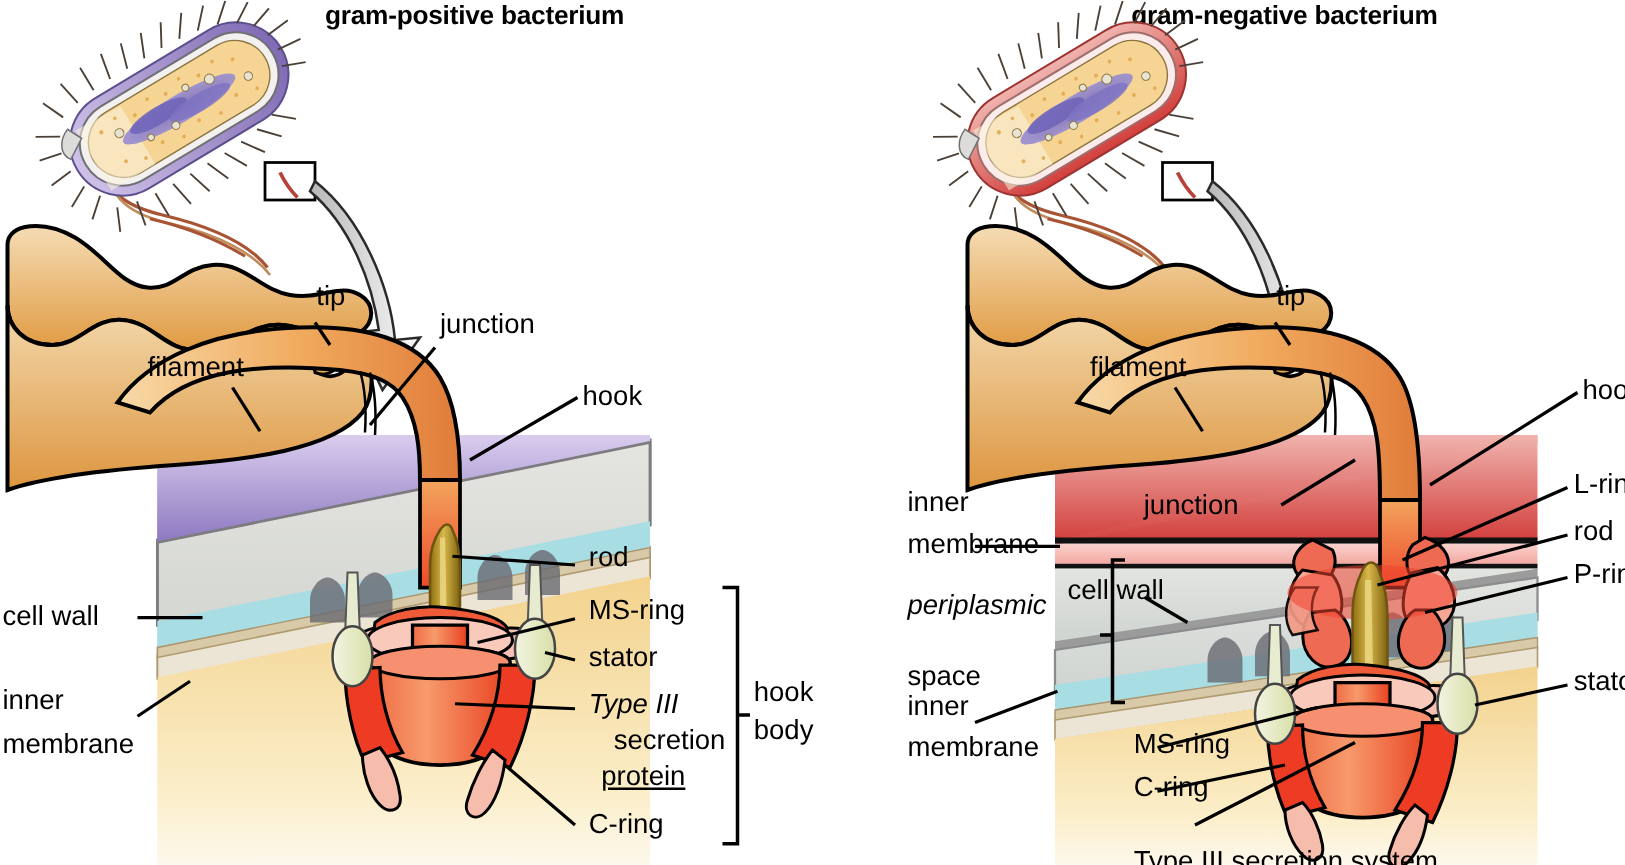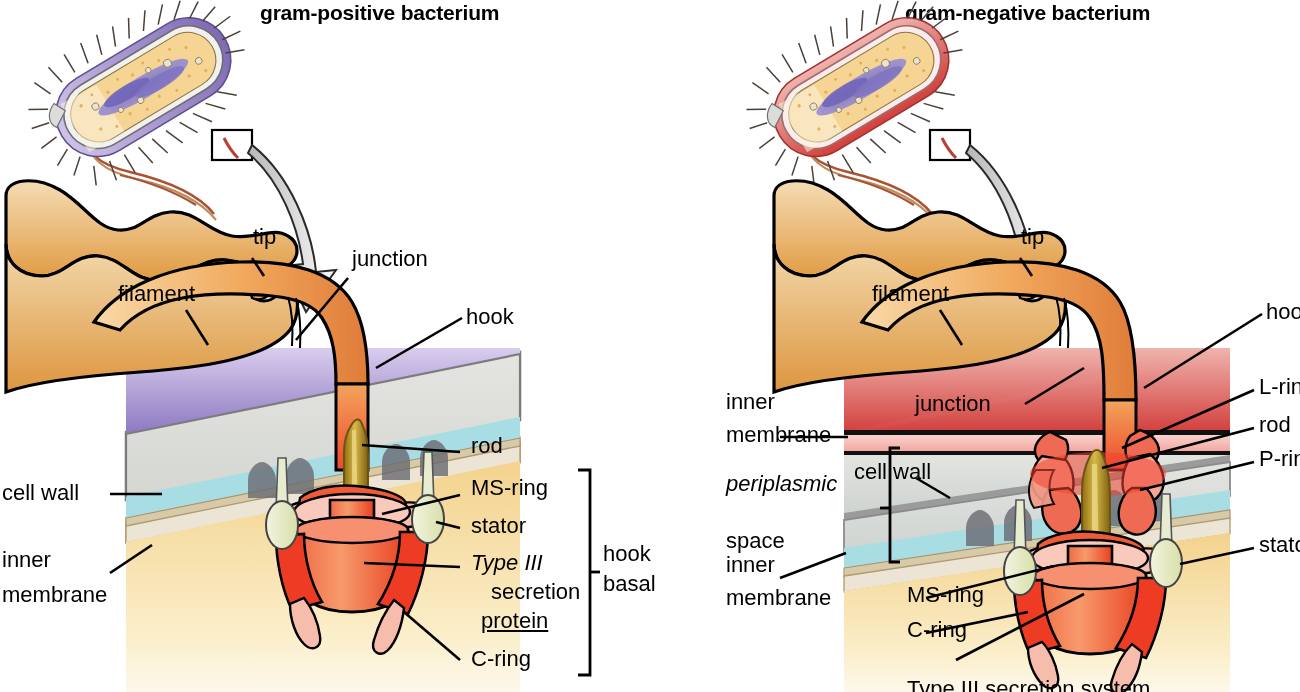--- a/index.html
+++ b/index.html
@@ -300,21 +300,21 @@
     <div class="lbl" style="left:2px;top:548px;">inner</div>
     <div class="lbl" style="left:2px;top:583px;">membrane</div>
     <div class="lbl" style="left:471px;top:434px;">rod</div>
     <div class="lbl" style="left:471px;top:476px;">MS-ring</div>
     <div class="lbl" style="left:471px;top:514px;">stator</div>
     <div class="lbl" style="left:471px;top:551px;font-style:italic;">Type III</div>
     <div class="lbl" style="left:471px;top:580px;margin-left:20px;">secretion</div>
     <div class="lbl" style="left:481px;top:609px;text-decoration:underline;">protein</div>
     <div class="lbl" style="left:471px;top:647px;">C-ring</div>
     <div class="lbl" style="left:603px;top:542px;">hook</div>
-    <div class="lbl" style="left:603px;top:572px;">basal</div>
+    <div class="lbl" style="left:603px;top:572px;">body</div>
   </div>
 
   <div class="panel" id="panel-right">
 
     <div class="title" style="left:255px;top:1px;">gram-negative bacterium</div>
 
     <svg width="650" height="692" viewBox="0 0 650 692">
       <defs>
         <linearGradient id="Renv" x1="0" y1="0" x2="0" y2="1">
           <stop offset="0" stop-color="#f0b3ae"></stop>

